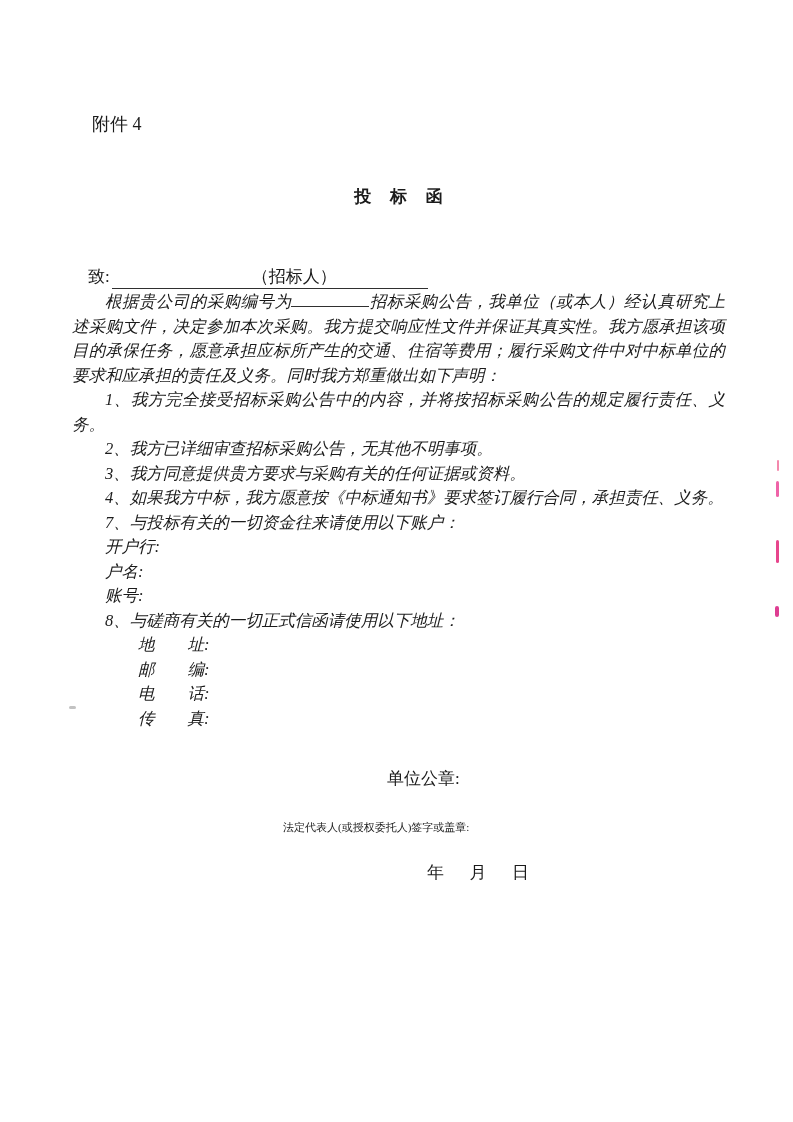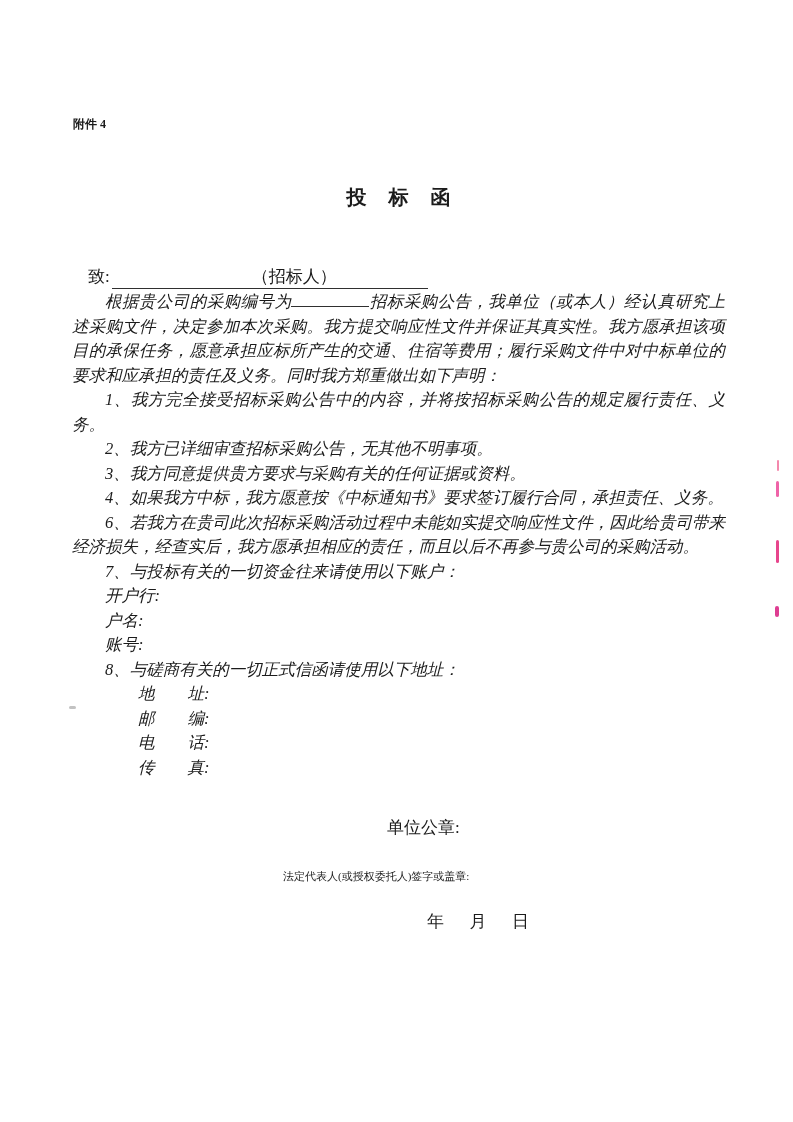--- a/index.html
+++ b/index.html
@@ -8,27 +8,27 @@
     width:793px; height:1122px;
     margin:0 auto;
     background:#ffffff;
     overflow:hidden;
     font-family:"Liberation Serif","DejaVu Serif",serif;
     color:#1b1b1b;
   }
   .content { padding:112px 68px 0 72px; }
 
   .attachment {
-    font-size:12px; font-weight:700; line-height:24px;
-    margin-left:1px;
+    font-size:18px; font-weight:400; line-height:24px;
+    margin-left:20px;
   }
 
   .title {
     text-align:center;
-    font-size:20px; font-weight:700; line-height:30px;
+    font-size:17px; font-weight:700; line-height:30px;
     margin:46px 0 0 0;
   }
   .title .spaced { letter-spacing:1.1em; margin-right:-1.1em; }
 
   .salutation {
     margin-top:26px;
     margin-left:16px;
     font-size:17px; line-height:24px;
   }
   .sal-line {
@@ -86,21 +86,20 @@
     <h1 class="title"><span class="spaced">投标函</span></h1>
 
     <div class="salutation"><span>致:</span><span class="sal-line"><span class="recipient">（招标人）</span></span></div>
 
     <p class="para indent"><span>根据贵公司的采购编号为</span><span class="blank-line"></span><span>招标采购公告，我单位（或本人）经认真研究上述采购文件，决定参加本次采购。我方提交响应性文件并保证其真实性。我方愿承担该项目的承保任务，愿意承担应标所产生的交通、住宿等费用；履行采购文件中对中标单位的要求和应承担的责任及义务。同时我方郑重做出如下声明：</span></p>
 
     <p class="para indent">1、我方完全接受招标采购公告中的内容，并将按招标采购公告的规定履行责任、义务。</p>
     <p class="para indent">2、我方已详细审查招标采购公告，无其他不明事项。</p>
     <p class="para indent">3、我方同意提供贵方要求与采购有关的任何证据或资料。</p>
     <p class="para indent">4、如果我方中标，我方愿意按《中标通知书》要求签订履行合同，承担责任、义务。</p>
-    <p class="para indent">6、若我方在贵司此次招标采购活动过程中未能如实提交响应性文件，因此给贵司带来经济损失，经查实后，我方愿承担相应的责任，而且以后不再参与贵公司的采购活动。</p>
     <p class="para indent">7、与投标有关的一切资金往来请使用以下账户：</p>
 
     <p class="para indent">开户行:</p>
     <p class="para indent">户名:</p>
     <p class="para indent">账号:</p>
 
     <p class="para indent">8、与磋商有关的一切正式信函请使用以下地址：</p>
 
     <p class="para indent"><span class="spread">
           <span>地</span>

